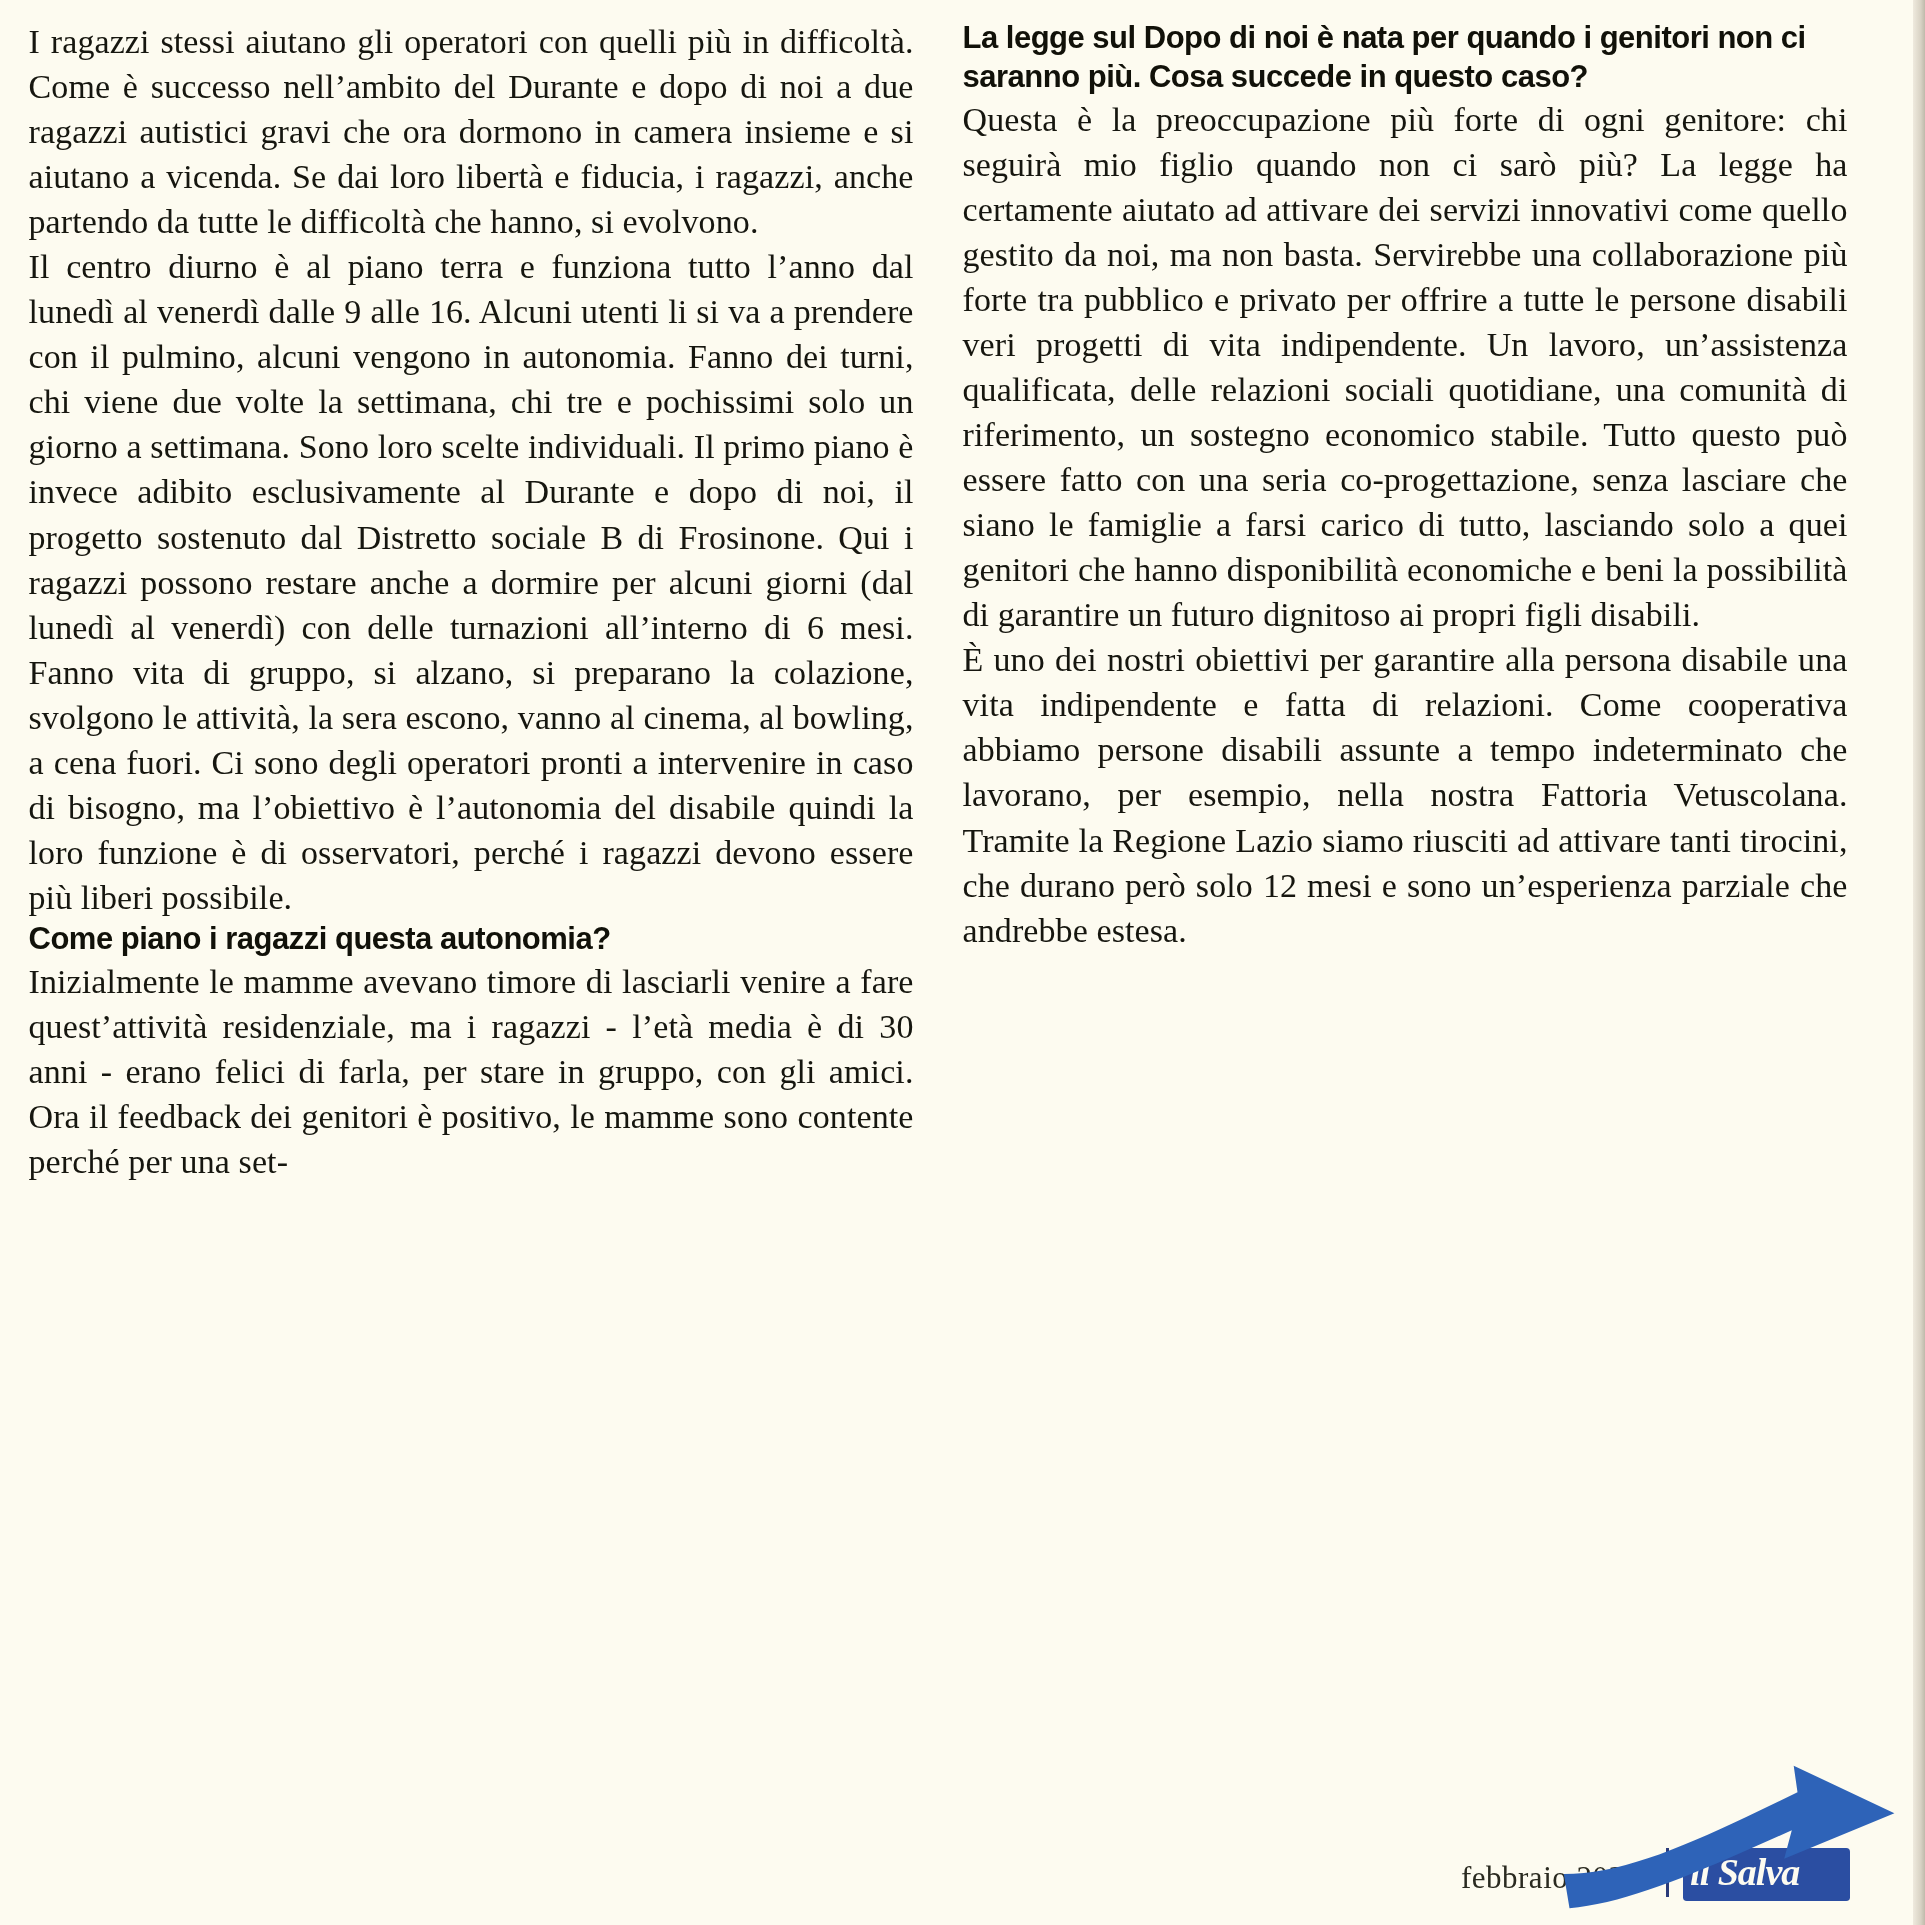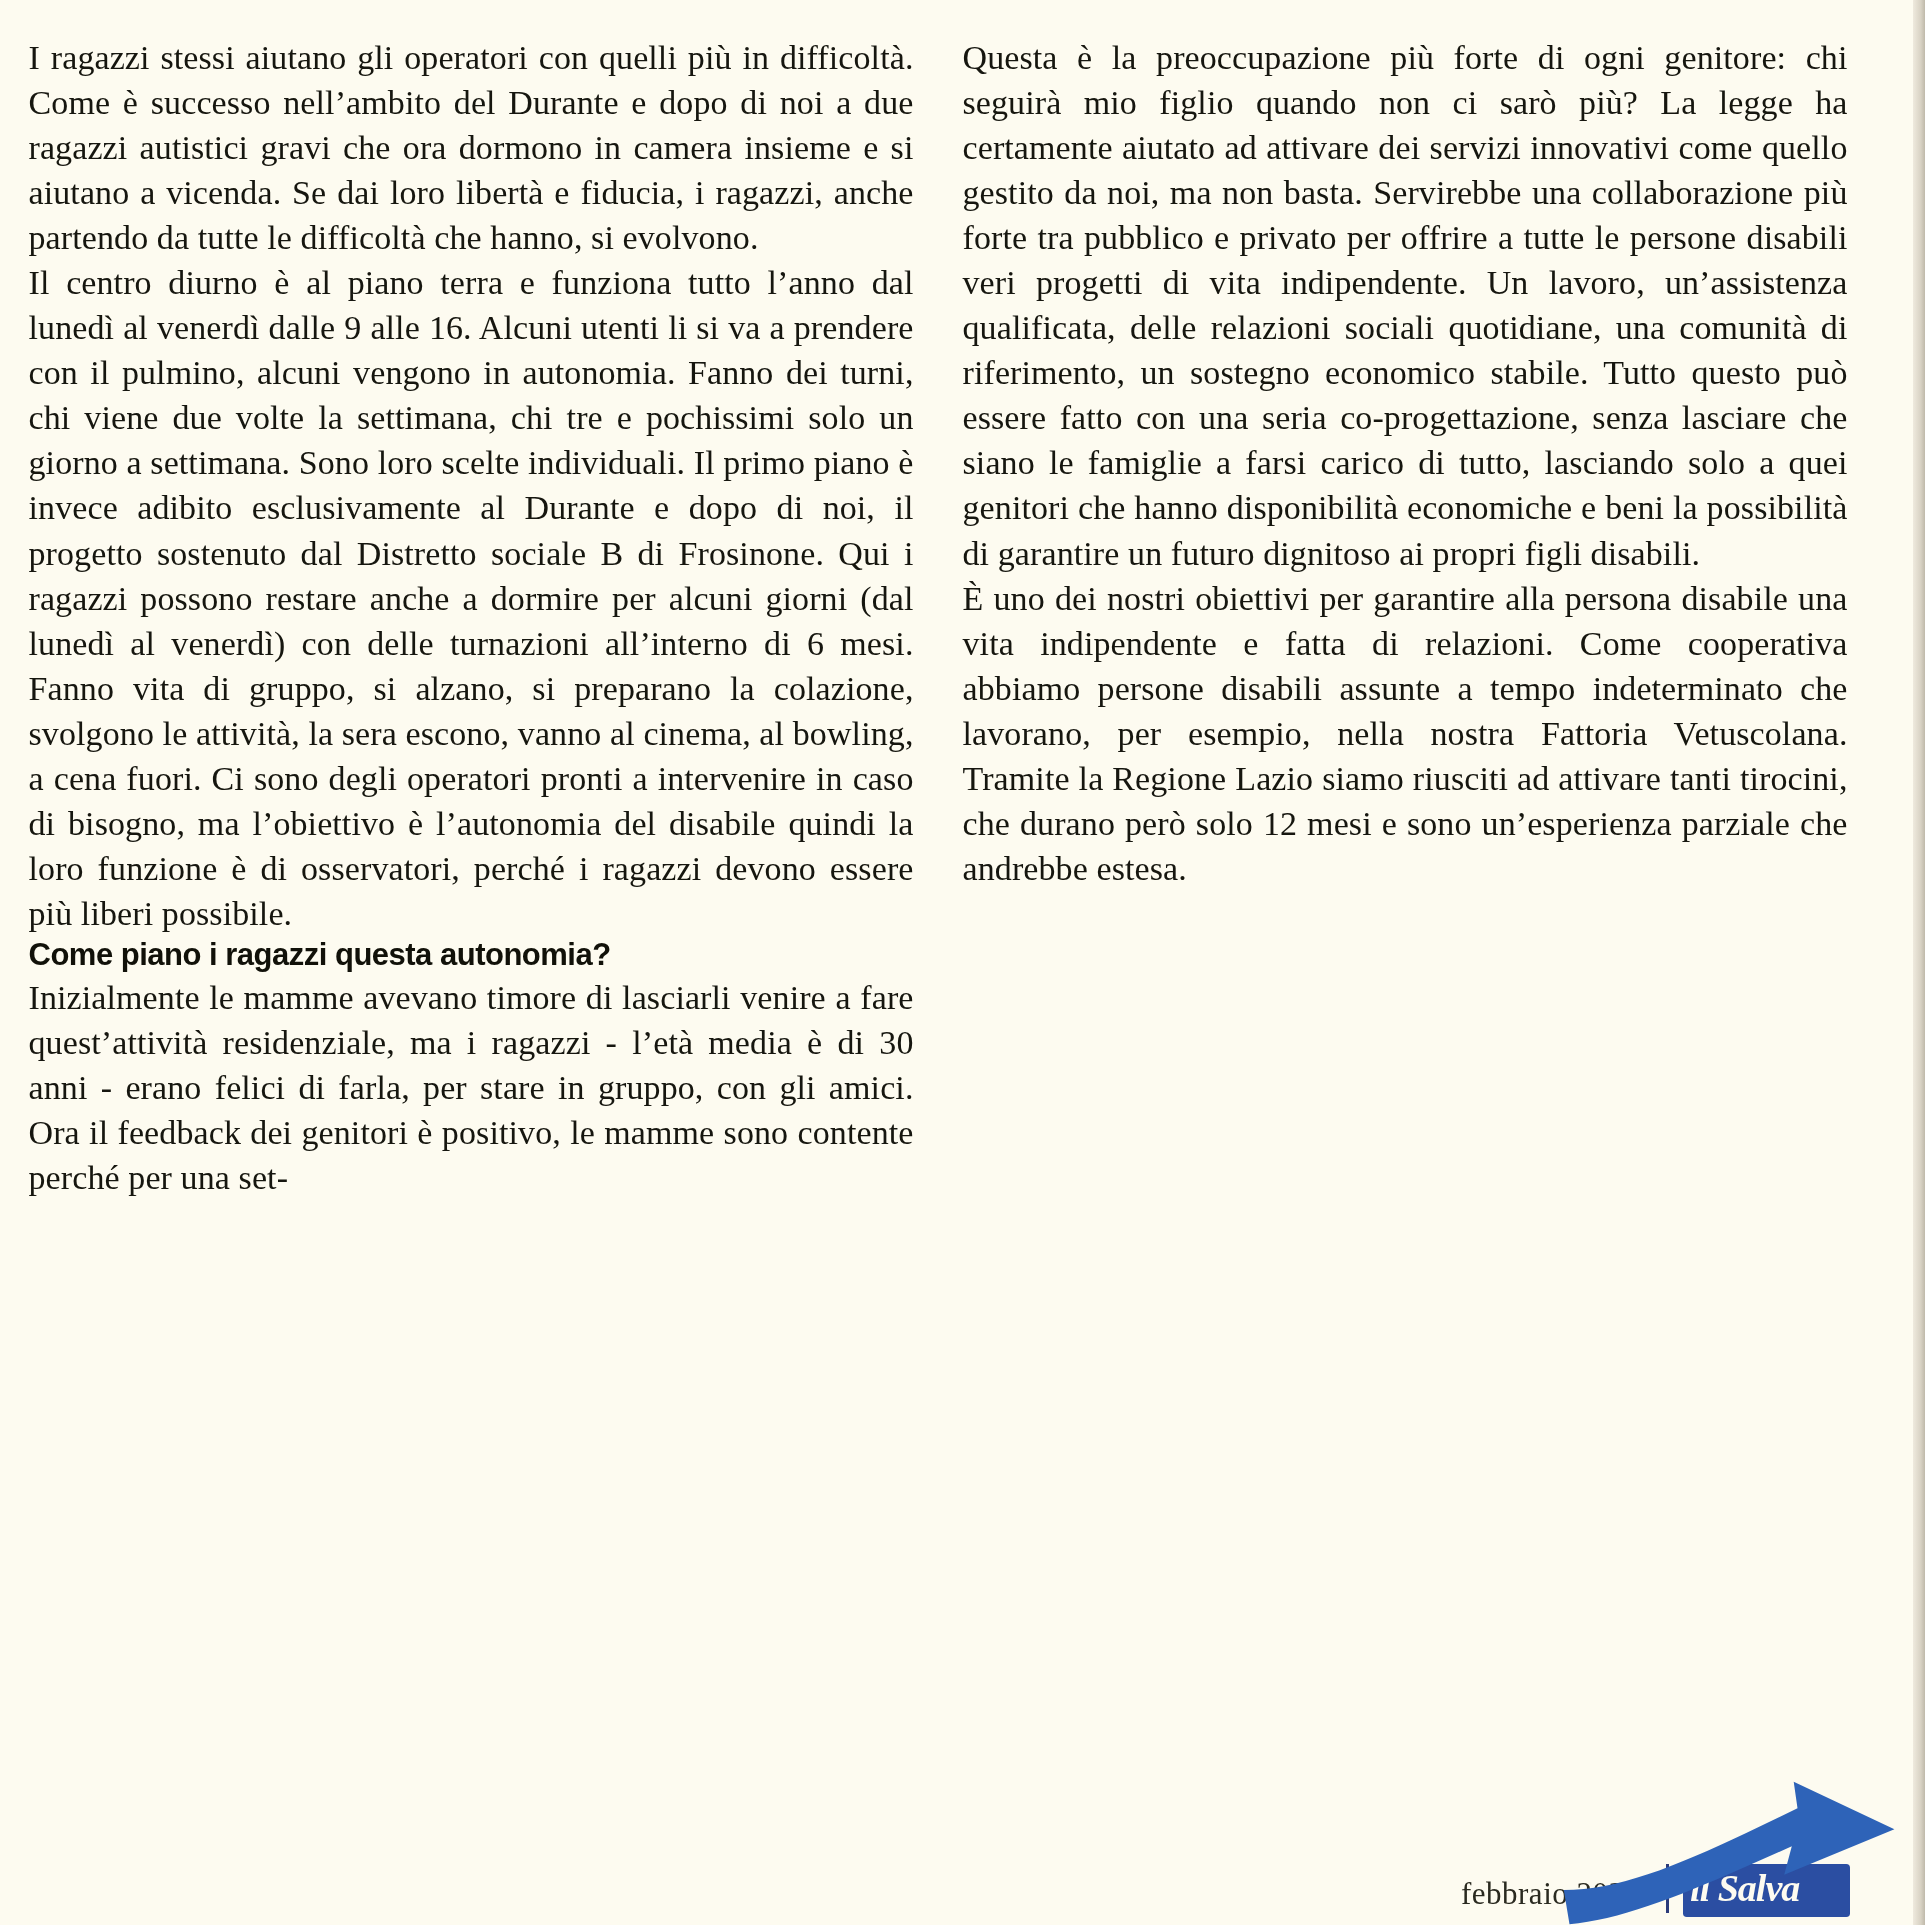--- a/index.html
+++ b/index.html
@@ -25,21 +25,21 @@
   
   .right-edge {
     position: absolute;
     top: 0; right: 0;
     width: 13.3px; height: 1926px;
     background: linear-gradient(to right, #efeade 0%, #d8d2c4 60%, #b9b3a4 100%);
   }
   .page-inner {
     position: absolute;
     left: 28.5px;
-    top: 35px;
+    top: 19px;
     width: 1855px;
     height: 1869px;
   }
   .columns {
     position: absolute;
     left: 0; top: 0;
     width: 1836px;
     height: 1741px;
     display: flex;
     gap: 49px;
@@ -138,20 +138,21 @@
     <div class="columns">
 
       <div class="col">
         <p class="body">I ragazzi stessi aiutano gli operatori con quelli più in difficoltà. Come è successo nell’ambito del Durante e dopo di noi a due ragazzi autistici gravi che ora dormono in camera insieme e si aiutano a vicenda. Se dai loro libertà e fiducia, i ragazzi, anche partendo da tutte le difficoltà che hanno, si evolvono.</p>
         <p class="body">Il centro diurno è al piano terra e funziona tutto l’anno dal lunedì al venerdì dalle 9 alle 16. Alcuni utenti li si va a prendere con il pulmino, alcuni vengono in autonomia. Fanno dei turni, chi viene due volte la settimana, chi tre e pochissimi solo un giorno a settimana. Sono loro scelte individuali. Il primo piano è invece adibito esclusivamente al Durante e dopo di noi, il progetto sostenuto dal Distretto sociale B di Frosinone. Qui i ragazzi possono restare anche a dormire per alcuni giorni (dal lunedì al venerdì) con delle turnazioni all’interno di 6 mesi. Fanno vita di gruppo, si alzano, si preparano la colazione, svolgono le attività, la sera escono, vanno al cinema, al bowling, a cena fuori. Ci sono degli operatori pronti a intervenire in caso di bisogno, ma l’obiettivo è l’autonomia del disabile quindi la loro funzione è di osservatori, perché i ragazzi devono essere più liberi possibile.</p>
         <p class="q">Come piano i ragazzi questa autonomia?</p>
         <p class="body">Inizialmente le mamme avevano timore di lasciarli venire a fare quest’attività residenziale, ma i ragazzi - l’età media è di 30 anni - erano felici di farla, per stare in gruppo, con gli amici. Ora il feedback dei genitori è positivo, le mamme sono contente perché per una set-</p>
       </div>
 
       <div class="col">
+        <p class="q">La legge sul Dopo di noi è nata per quando i genitori non ci saranno più. Cosa succede in questo caso?</p>
         <p class="body">Questa è la preoccupazione più forte di ogni genitore: chi seguirà mio figlio quando non ci sarò più? La legge ha certamente aiutato ad attivare dei servizi innovativi come quello gestito da noi, ma non basta. Servirebbe una collaborazione più forte tra pubblico e privato per offrire a tutte le persone disabili veri progetti di vita indipendente. Un lavoro, un’assistenza qualificata, delle relazioni sociali quotidiane, una comunità di riferimento, un sostegno economico stabile. Tutto questo può essere fatto con una seria co-progettazione, senza lasciare che siano le famiglie a farsi carico di tutto, lasciando solo a quei genitori che hanno disponibilità economiche e beni la possibilità di garantire un futuro dignitoso ai propri figli disabili.</p>
         <p class="body">È uno dei nostri obiettivi per garantire alla persona disabile una vita indipendente e fatta di relazioni. Come cooperativa abbiamo persone disabili assunte a tempo indeterminato che lavorano, per esempio, nella nostra Fattoria Vetuscolana. Tramite la Regione Lazio siamo riusciti ad attivare tanti tirocini, che durano però solo 12 mesi e sono un’esperienza parziale che andrebbe estesa.</p>
       </div>
 
     </div>
 
     <div class="footer">
       <div class="footer-date">febbraio 2024</div>
       <div class="footer-rule"></div>
       <div class="footer-logo">

